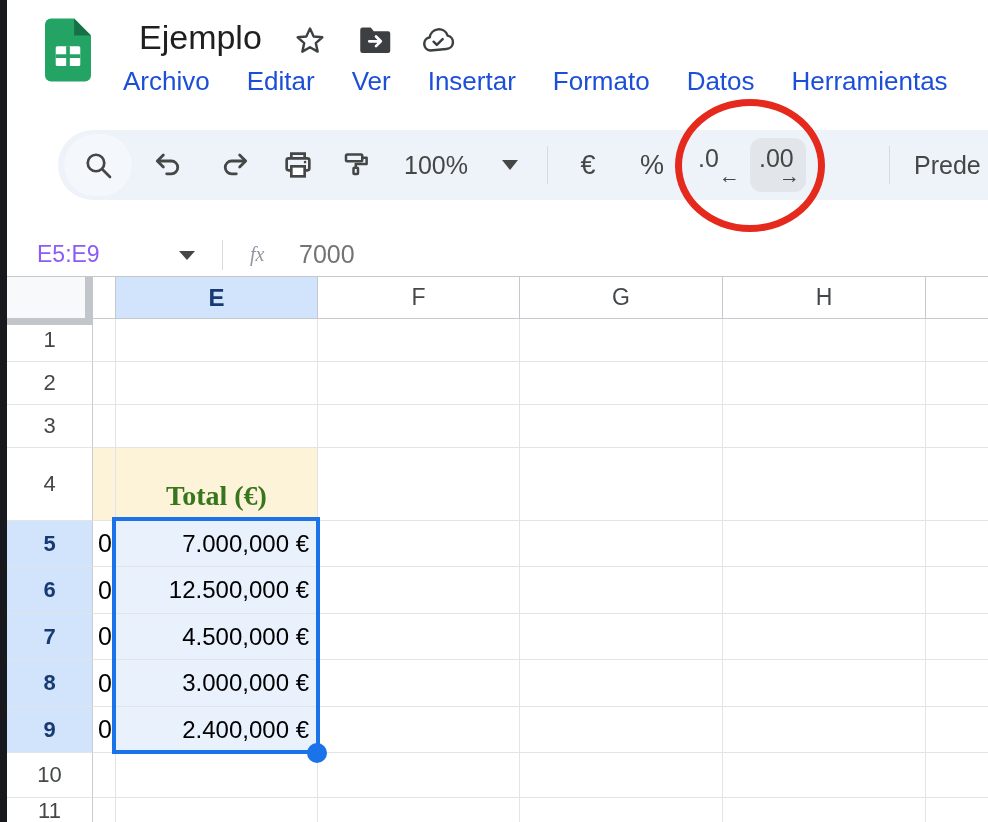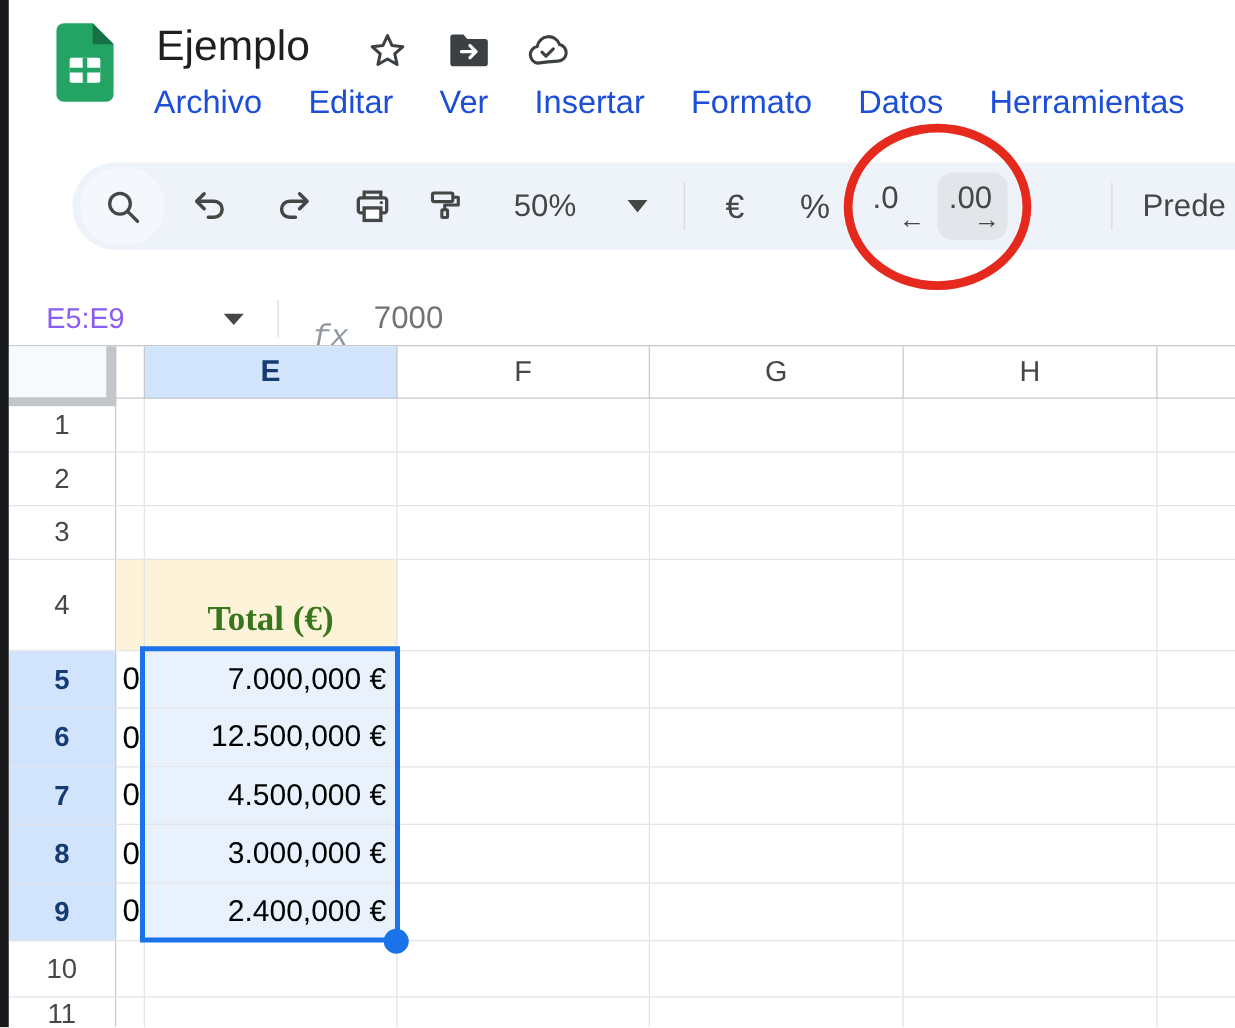--- a/index.html
+++ b/index.html
@@ -6,21 +6,21 @@
   html,body { width:988px; height:822px; overflow:hidden; background:#fff;
               font-family:"Liberation Sans", sans-serif; }
   #app { position:relative; width:988px; height:822px; overflow:hidden; background:#fff; }
 
   
   .edge-strip { position:absolute; left:0; top:0; width:7px; height:822px; background:#17191c; z-index:60; }
 
   
   .chrome { position:absolute; left:7px; top:0; width:981px; height:276px; background:#fff; }
   .logo { position:absolute; left:38px; top:18px; width:46px; height:64px; }
-  .doc-title { position:absolute; left:118px; top:18px; font-size:34px; font-weight:500; color:#1f1f1f; }
+  .doc-title { position:absolute; left:132px; top:18px; font-size:34px; font-weight:500; color:#1f1f1f; }
   .title-icon { position:absolute; top:22px; width:38px; height:38px; display:flex; align-items:center; justify-content:center; color:#3c4043; }
   .star-pos { left:284px; font-size:34px; }
   .folder-pos { left:350px; }
   .cloud-pos { left:413px; }
 
   .menubar { position:absolute; left:116px; top:66px; display:flex; gap:37px; font-size:26px; color:#1d4ed8; white-space:nowrap; }
   .menubar > div { cursor:default; }
 
   
   .toolbar { position:absolute; left:51px; top:130px; width:937px; height:70px; background:#eef2f9; border-radius:35px 0 0 35px; }
@@ -50,22 +50,22 @@
   
   .annotation-circle { position:absolute; left:668px; top:99px; width:150px; height:133px;
     border:7px solid #e5291d; border-radius:50%; z-index:50; pointer-events:none; }
 
   
   .formula-row { position:absolute; left:7px; top:232px; width:981px; height:44px; background:#fff; }
   .name-box { position:absolute; left:30px; top:0; height:44px; display:flex; align-items:center; font-size:23px; color:#8b5cf6; }
   .name-caret { position:absolute; left:172px; top:19px; width:0; height:0;
     border-left:8px solid transparent; border-right:8px solid transparent; border-top:9px solid #444746; }
   .fbar-divider { position:absolute; left:215px; top:8px; width:1px; height:30px; background:#d8dadd; }
-  .fx { position:absolute; left:243px; top:16px; height:44px; display:flex; align-items:center;
-    font-family:Liberation Mono, monospace; font-style:italic; font-size:24px; color:#9097a0; }
+  .fx { position:absolute; left:243px; top:0; height:44px; display:flex; align-items:center;
+    font-family:Liberation Serif, serif; font-style:italic; font-size:20px; color:#9097a0; }
   .formula-value { position:absolute; left:292px; top:0; height:44px; display:flex; align-items:center; font-size:25px; color:#737373; }
 
   
   .grid { position:absolute; left:7px; top:276px; width:981px; height:546px; background:#fff; border-top:1px solid #c5c8cc; overflow:hidden; }
   .grow { display:flex; }
   .cell { border-right:1px solid #e2e4e7; border-bottom:1px solid #e2e4e7; display:flex; align-items:center; overflow:hidden; }
   .hcell { border-right:1px solid #c5c8cc; border-bottom:1px solid #c5c8cc; display:flex; align-items:center; justify-content:center;
            font-size:23px; color:#45484a; }
   .w-rh { width:86px; } .w-d { width:23px; } .w-col { width:202px; } .w-col2 { width:203px; } .w-last { flex:1; border-right:none; }
   .hrow { height:42px; }
@@ -170,21 +170,21 @@
           <rect x="7" y="13" width="10" height="7.5" fill="#fff"></rect>
         </svg>
       </div>
       <div class="tb tb-paint">
         <svg width="30" height="32" viewBox="0 0 24 24" fill="none" stroke="#444746" stroke-width="2" stroke-linejoin="round">
           <rect x="4" y="3.5" width="13" height="5.5" rx="1"></rect>
           <path d="M17 6.2 h3.5 v5 H11.8 v3"></path>
           <rect x="10" y="14.2" width="3.6" height="5" rx="0.6"></rect>
         </svg>
       </div>
-      <div class="tb tb-zoom">50%</div>
+      <div class="tb tb-zoom">100%</div>
       <div class="tb tb-zoomcaret">
           <div class="caret-down"></div>
         </div>
       <div class="tb-divider div1"></div>
       <div class="tb tb-euro">€</div>
       <div class="tb tb-pct">%</div>
       <div class="dec-btn dec0">
         <span class="dec-num">.0</span>
         <span class="dec-arrow">←</span>
       </div>

